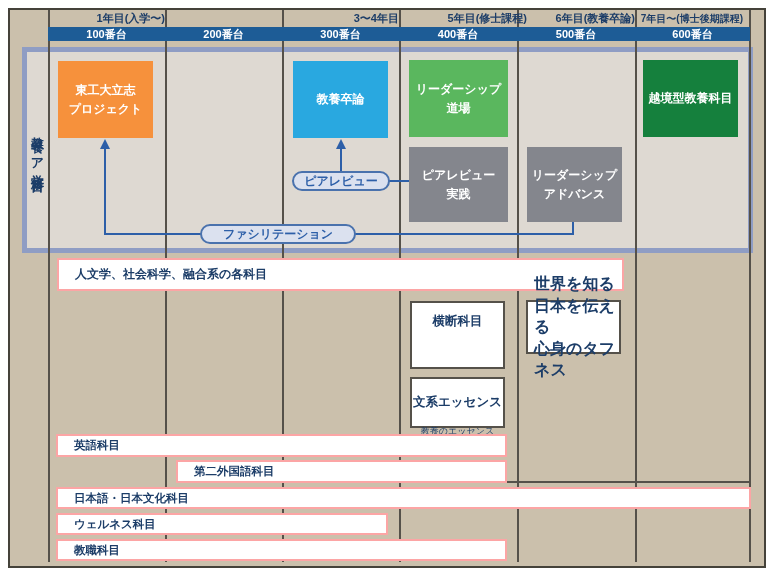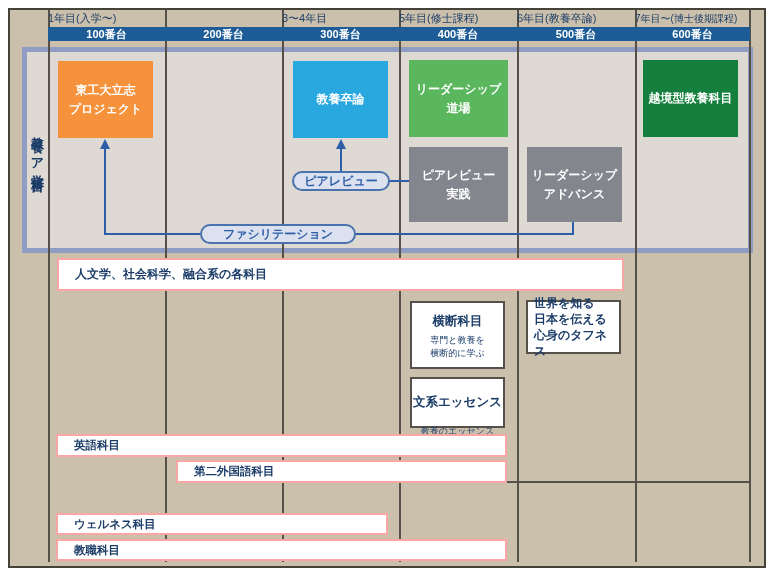--- a/index.html
+++ b/index.html
@@ -1,22 +1,22 @@
 <!DOCTYPE html>
 <html><head>
 <meta charset="utf-8">
 <style>
   html,body{margin:0;padding:0;}
   .page{position:relative;width:776px;height:577px;background:#ffffff;
         font-family:"Liberation Sans","DejaVu Sans",sans-serif;overflow:hidden;}
   .abs{position:absolute;box-sizing:border-box;}
   .frame{left:8px;top:8px;width:758px;height:560px;background:#cbc0ac;border:2px solid #45423a;}
   .vline{width:2px;top:10px;height:552px;background:#55514a;}
-  .year-label{top:10px;height:17px;font-size:11px;font-weight:normal;color:#1c3d68;
-              text-align:left;line-height:17px;white-space:nowrap;}
+  .year-label{top:10px;height:17px;font-size:11px;font-weight:bold;color:#1c3d68;
+              text-align:right;line-height:17px;white-space:nowrap;}
   .band{left:48px;top:27px;width:702px;height:14px;background:#1d5c96;}
   .band-cell{top:27px;height:14px;color:#ffffff;font-size:11px;font-weight:bold;
              text-align:center;line-height:14px;}
   .corepanel{left:22px;top:47px;width:731px;height:206px;background:#ded9d2;border:5px solid #8f9dc4;}
   .side-label{left:22px;top:47px;width:30px;height:206px;display:flex;align-items:center;justify-content:center;}
   .side-label span{writing-mode:vertical-rl;font-size:13px;font-weight:bold;color:#1c3d68;letter-spacing:2px;}
   .cbox{display:flex;align-items:center;justify-content:center;text-align:center;
         color:#ffffff;font-weight:bold;font-size:12px;line-height:1.55;}
   .preline{white-space:pre-line;}
   .pill{background:#dbe1ef;border:2px solid #4a72ad;border-radius:12px;display:flex;
@@ -43,21 +43,21 @@
   <div class="abs vline" style="left:48px"></div>
   <div class="abs vline" style="left:165px"></div>
   <div class="abs vline" style="left:282px"></div>
   <div class="abs vline" style="left:399px"></div>
   <div class="abs vline" style="left:517px"></div>
   <div class="abs vline" style="left:635px"></div>
   <div class="abs vline" style="left:749px"></div>
 
   <div class="abs year-label" style="left:48px;width:117px">1年目(入学〜)</div>
   <div class="abs year-label" style="left:282px;width:117px">3〜4年目</div>
-  <div class="abs year-label" style="left:399px;width:118px">5年目(修士課程)</div>
+  <div class="abs year-label" style="left:409px;width:118px">5年目(修士課程)</div>
   <div class="abs year-label" style="left:517px;width:118px">6年目(教養卒論)</div>
   <div class="abs year-label" style="left:635px;width:108px;font-size:10px">7年目〜(博士後期課程)</div>
 
   <div class="abs band"></div>
   <div class="abs band-cell" style="left:48px;width:117px">100番台</div>
   <div class="abs band-cell" style="left:165px;width:117px">200番台</div>
   <div class="abs band-cell" style="left:282px;width:117px">300番台</div>
   <div class="abs band-cell" style="left:399px;width:118px">400番台</div>
   <div class="abs band-cell" style="left:517px;width:118px">500番台</div>
   <div class="abs band-cell" style="left:635px;width:115px">600番台</div>
@@ -106,42 +106,43 @@
   </div>
 
   <div class="abs gridline" style="left:507px;top:481px;width:243px;height:2px"></div>
 
   <div class="abs bar" style="left:57px;top:258px;width:567px;height:33px;font-size:12px">
     <span>人文学、社会科学、融合系の各科目</span>
   </div>
 
   <div class="abs card" style="left:410px;top:301px;width:95px;height:68px;padding-top:10px">
     <div class="card-title">横断科目</div>
-    <div class="card-desc preline">専門と教養を
-横断的に学ぶ</div>
   </div>
 
   <div class="abs card" style="left:526px;top:300px;width:95px;height:54px;display:flex;align-items:center">
-    <div class="card-title preline" style="font-size:12px;line-height:1.35;text-align:left;padding-left:6px">世界を知る
+    <div class="card-title preline" style="font-size:16px;line-height:1.35;text-align:left;padding-left:6px">世界を知る
 日本を伝える
 心身のタフネス</div>
   </div>
 
   <div class="abs card" style="left:410px;top:377px;width:95px;height:51px;padding-top:15px">
     <div class="card-title">文系エッセンス</div>
     <div class="card-desc preline" style="margin-top:14px">教養のエッセンス
 をより深く学ぶ</div>
   </div>
 
   <div class="abs bar" style="left:56px;top:434px;width:451px;height:23px">
     <span>英語科目</span>
   </div>
   <div class="abs bar" style="left:176px;top:460px;width:331px;height:23px">
     <span>第二外国語科目</span>
   </div>
+  <div class="abs bar" style="left:56px;top:487px;width:695px;height:22px">
+    <span>日本語・日本文化科目</span>
+  </div>
   <div class="abs bar" style="left:56px;top:513px;width:332px;height:22px">
     <span>ウェルネス科目</span>
   </div>
   <div class="abs bar" style="left:56px;top:539px;width:451px;height:22px">
     <span>教職科目</span>
   </div>
 
 </div>
 
 </body></html>

